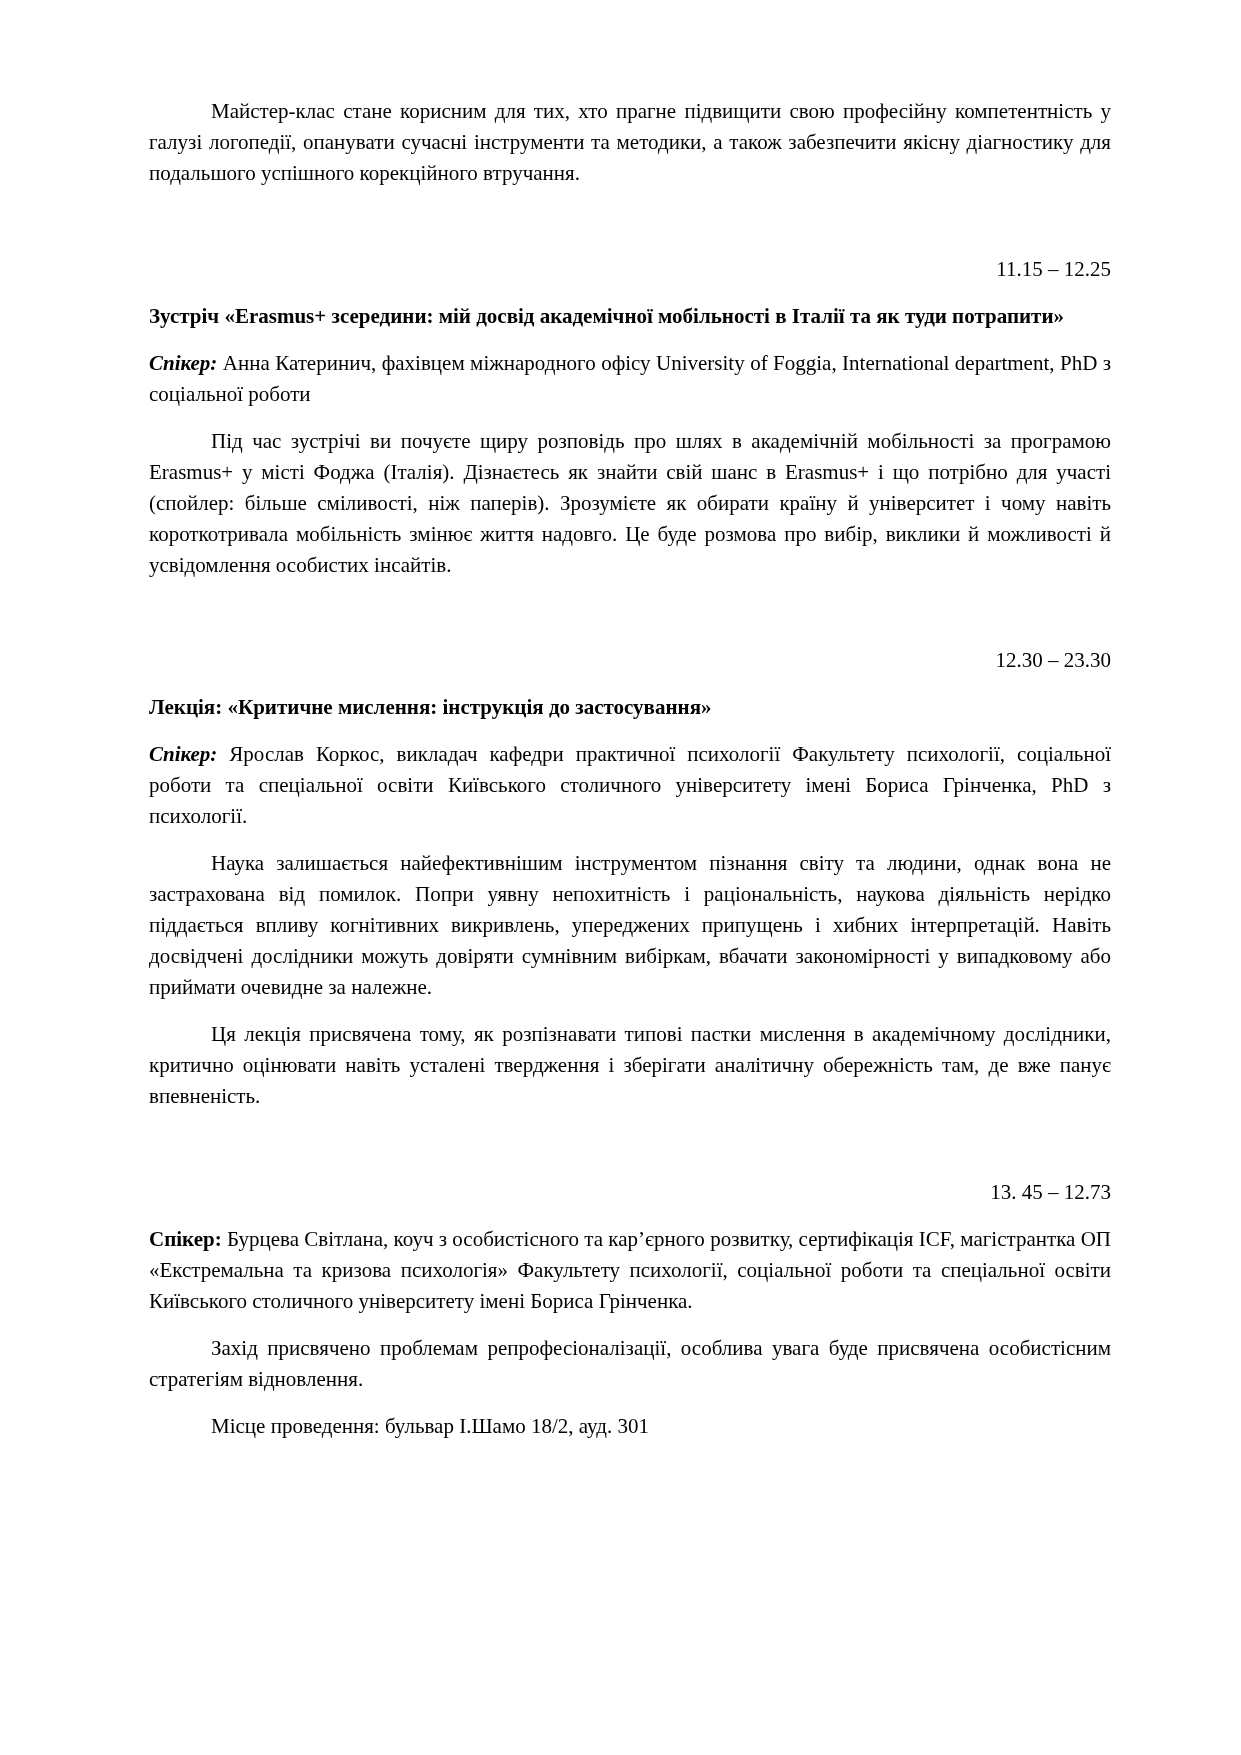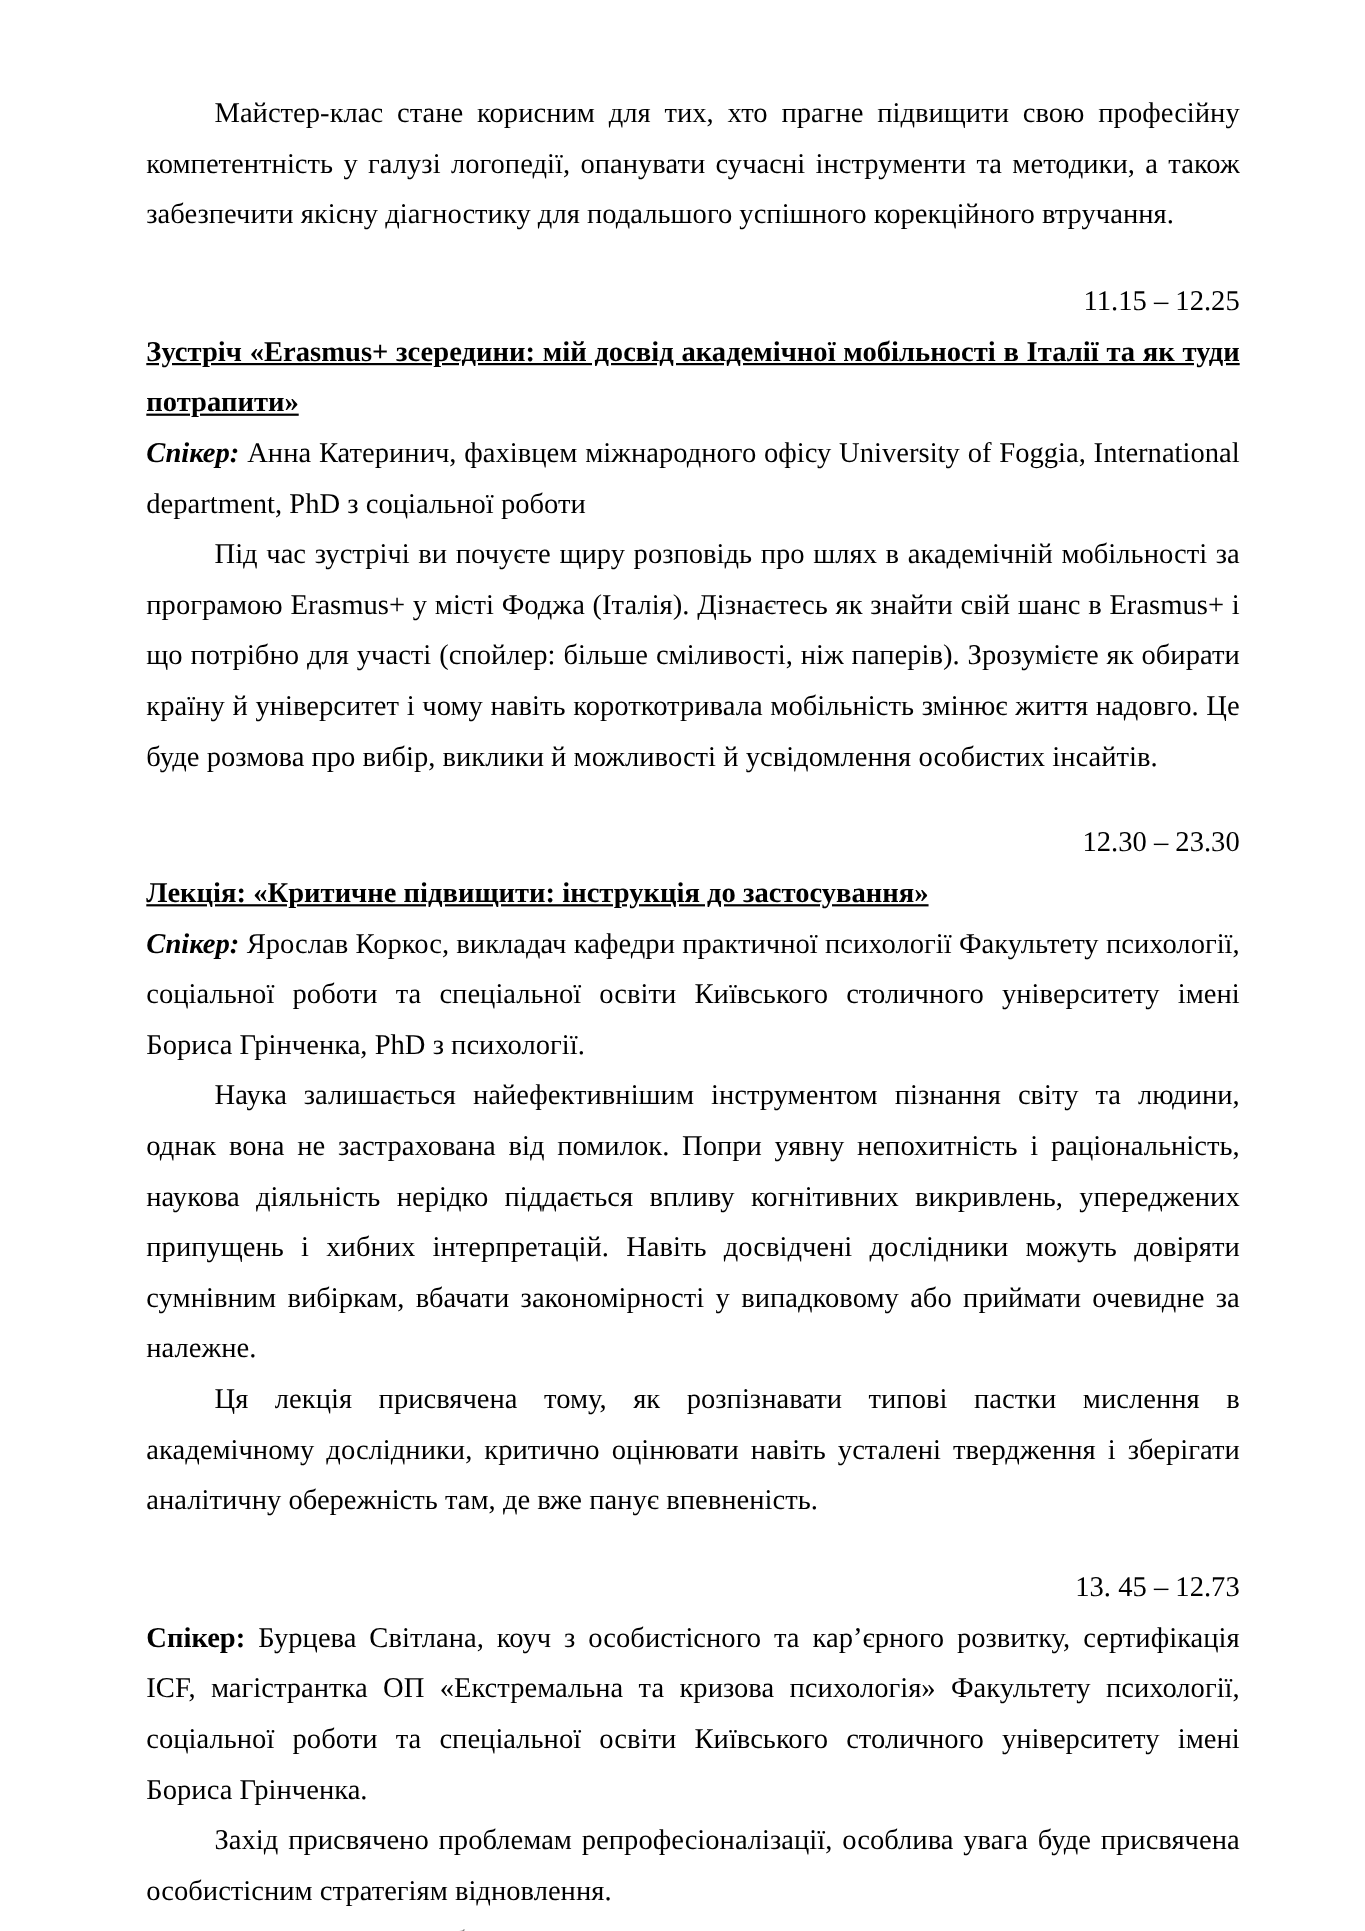--- a/index.html
+++ b/index.html
@@ -15,28 +15,28 @@
     color: #000000;
   }
   .page {
     box-sizing: border-box;
     width: 1241px;
     height: 1755px;
     padding: 80px 114px 0 133px;
     background: #ffffff;
   }
   p {
-    margin: 0;
-    font-size: 26px;
-    line-height: 46px;
+    margin: 16px;
+    font-size: 21px;
+    line-height: 31px;
     text-align: justify;
   }
   .indent { text-indent: 62px; }
   .time { text-align: right; }
-  .title { font-weight: bold; text-decoration: underline; }
+  .title { font-weight: bold; }
   .speaker-label-italic { font-weight: bold; font-style: italic; }
   .speaker-label-upright { font-weight: bold; font-style: normal; }
   .speaker-rest-italic { }
   .speaker-rest-regular { font-style: normal; }
   .blank { height: 32.6px; }
 </style>
 </head>
 <body>
 
 <div class="page">
@@ -49,21 +49,21 @@
     <p class="time">11.15 – 12.25</p>
     <p class="title">Зустріч «Erasmus+ зсередини: мій досвід академічної мобільності в Італії та як туди потрапити»</p>
     <p class="speaker"><span class="speaker-label-italic">Спікер:</span> <span class="speaker-rest-italic">Анна Катеринич, фахівцем міжнародного офісу University</span> <span class="speaker-rest-regular">of Foggia, International department, PhD з соціальної роботи</span></p>
     <p class="indent">Під час зустрічі ви почуєте щиру розповідь про шлях в академічній мобільності за програмою Erasmus+ у місті Фоджа (Італія). Дізнаєтесь як знайти свій шанс в Erasmus+ і що потрібно для участі (спойлер: більше сміливості, ніж паперів). Зрозумієте  як обирати країну й університет і чому навіть короткотривала мобільність змінює життя надовго. Це буде розмова про вибір, виклики й можливості й усвідомлення особистих інсайтів.</p>
   </section>
 
   <div class="blank"></div>
 
   <section>
     <p class="time">12.30 – 23.30</p>
-    <p class="title">Лекція: «Критичне підвищити: інструкція до застосування»</p>
+    <p class="title">Лекція: «Критичне мислення: інструкція до застосування»</p>
     <p class="speaker"><span class="speaker-label-italic">Спікер:</span> <span class="speaker-rest-italic">Ярослав Коркос, викладач кафедри  практичної психології Факультету психології, соціальної роботи та спеціальної освіти Київського столичного університету імені Бориса Грінченка, PhD з психології.</span></p>
     <p class="indent">Наука залишається найефективнішим інструментом пізнання світу та людини, однак вона не застрахована від помилок. Попри уявну непохитність і раціональність, наукова діяльність нерідко піддається впливу когнітивних викривлень, упереджених припущень і хибних інтерпретацій. Навіть досвідчені дослідники можуть довіряти сумнівним вибіркам, вбачати закономірності у випадковому або приймати очевидне за належне.</p>
     <p class="indent">Ця лекція присвячена тому, як розпізнавати типові пастки мислення в академічному дослідники, критично оцінювати навіть усталені твердження і зберігати аналітичну обережність там, де вже панує впевненість.</p>
   </section>
 
   <div class="blank"></div>
 
   <section>
     <p class="time">13. 45 – 12.73</p>
     <p class="speaker"><span class="speaker-label-upright">Спікер:</span> <span class="speaker-rest-italic">Бурцева Світлана, коуч з особистісного та кар’єрного розвитку, сертифікація ICF, магістрантка ОП «Екстремальна та кризова психологія» Факультету психології, соціальної роботи та спеціальної освіти Київського столичного університету імені Бориса Грінченка.</span></p>

